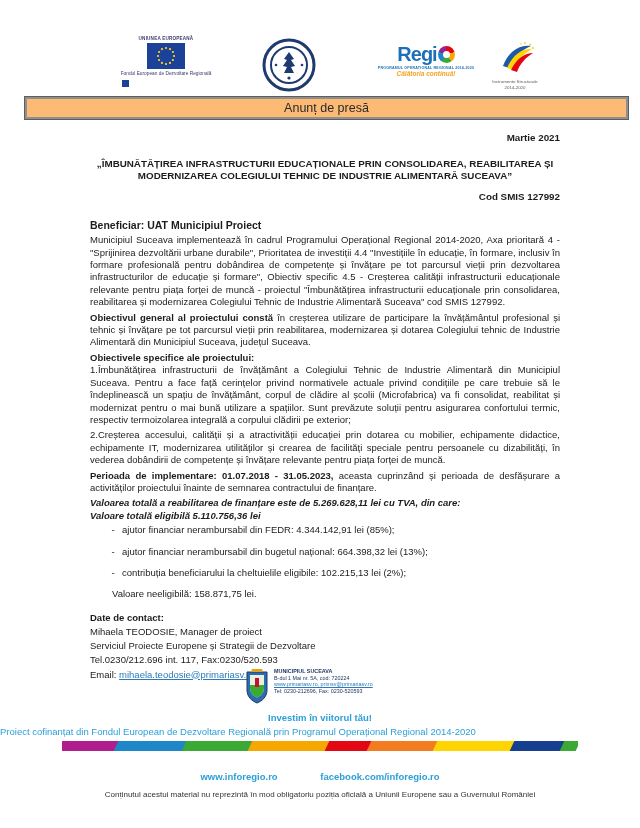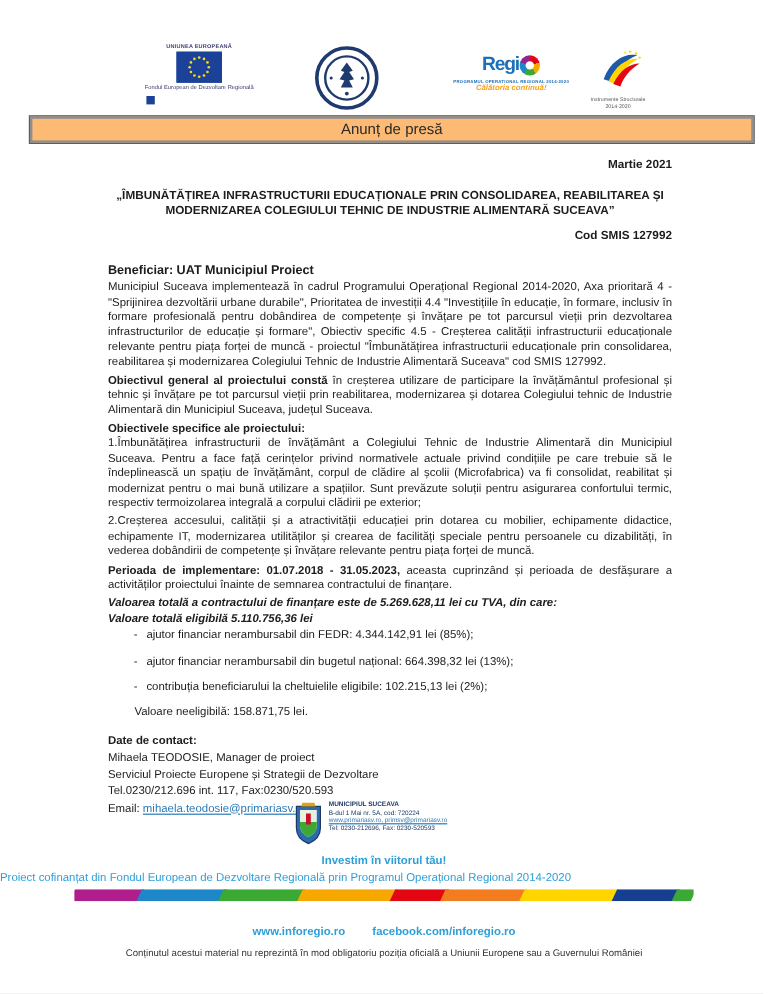--- a/index.html
+++ b/index.html
@@ -8,21 +8,21 @@
 
   
   .logo{position:absolute;text-align:center;}
   .logo-eu{left:116px;top:36px;width:100px;}
   .eu-top{font-size:4.6px;font-weight:bold;color:#3b3b6e;letter-spacing:.2px;}
   .eu-flag{width:38px;height:26px;background:#1b4298;margin:2px auto;display:block;}
   .eu-bottom{font-size:4.8px;color:#3b3b6e;line-height:5.8px;}
   .eu-square{width:7px;height:7px;background:#1b4298;margin:3px 0 0 6px;}
   .logo-gov{left:256px;top:38px;width:66px;}
   .logo-regio{left:372px;top:42px;width:108px;}
-  .regio-word{font-size:16px;font-weight:bold;color:#1d70b7;line-height:24px;
+  .regio-word{font-size:20px;font-weight:bold;color:#1d70b7;line-height:24px;
               display:flex;align-items:center;justify-content:center;letter-spacing:-1px;}
   .regio-o{width:17px;height:17px;border-radius:50%;margin-left:1px;position:relative;
            background:conic-gradient(#e30613 0 20%,#f6a800 20% 40%,#3aaa35 40% 60%,#1e87c7 60% 80%,#92278f 80% 100%);}
   .regio-o::after{content:"";position:absolute;left:5px;top:5px;width:7px;height:7px;border-radius:50%;background:#fff;}
   .regio-sub{font-size:3.6px;color:#1d70b7;font-weight:bold;letter-spacing:.2px;}
   .regio-tag{font-size:6.5px;color:#f6a21d;font-style:italic;font-weight:bold;}
   .logo-is{left:480px;top:40px;width:70px;}
   .is-text{font-size:4.4px;color:#5a5a5a;line-height:5.4px;margin-top:1px;}
 
   
@@ -55,21 +55,21 @@
   .stamp-name{font-weight:bold;}
   .stamp-web{color:#2a7ab9;text-decoration:underline;}
 
   
   .f-invest{position:absolute;left:0;right:0;top:712px;text-align:center;
             color:#2d9fd8;font-size:9.5px;font-weight:bold;}
   .f-cofin{position:absolute;left:0;right:0;top:726px;text-align:left;color:#2d9fd8;font-size:9.5px;}
   .stripe{position:absolute;left:62px;top:741px;width:516px;height:10px;display:flex;overflow:hidden;}
   .stripe-seg{height:100%;transform:skewX(-25deg);margin-left:-2px;}
   .f-links{position:absolute;left:0;right:0;top:771px;text-align:center;color:#2d9fd8;font-size:9.5px;font-weight:bold;}
-  .f-links span{margin:0 10px;}
+  .f-links span{margin:0 20px;}
   .f-disc{position:absolute;left:0;right:0;top:790px;text-align:center;color:#333;font-size:8px;}
 </style>
 </head>
 <body>
 
 <div class="page">
 
   <div class="logo logo-eu">
     <div class="eu-top">UNIUNEA EUROPEANĂ</div>
     <svg class="eu-flag" viewBox="0 0 38 26">
@@ -141,21 +141,21 @@
 
     <p class="just"><span class="b">Obiectivul general al proiectului constă</span><span> în creșterea utilizare de participare la învățământul profesional și tehnic și învățare pe tot parcursul vieții prin reabilitarea, modernizarea și dotarea Colegiului tehnic de Industrie Alimentară din Municipiul Suceava, județul Suceava.</span></p>
 
     <div class="b">Obiectivele specifice ale proiectului:</div>
     <p class="just">1.Îmbunătățirea infrastructurii de învățământ a Colegiului Tehnic de Industrie Alimentară din Municipiul Suceava. Pentru a face față cerințelor privind normativele actuale privind condițiile pe care trebuie să le îndeplinească un spațiu de învățământ, corpul de clădire al școlii (Microfabrica) va fi consolidat, reabilitat și modernizat pentru o mai bună utilizare a spațiilor. Sunt prevăzute soluții pentru asigurarea confortului termic, respectiv termoizolarea integrală a corpului clădirii pe exterior;</p>
 
     <p class="just gap-top">2.Creșterea accesului, calității și a atractivității educației prin dotarea cu mobilier, echipamente didactice, echipamente IT, modernizarea utilităților și crearea de facilități speciale pentru persoanele cu dizabilități, în vederea dobândirii de competențe și învățare relevante pentru piața forței de muncă.</p>
 
     <p class="just"><span class="b">Perioada de implementare: 01.07.2018 - 31.05.2023,</span><span> aceasta cuprinzând și perioada de desfășurare a activităților proiectului înainte de semnarea contractului de finanțare.</span></p>
 
-    <div class="bi">Valoarea totală a contractului de finanțare este de 5.269.628,11 lei cu TVA, din care:</div>
+    <div class="bi">Valoarea totală a reabilitarea de finanțare este de 5.269.628,11 lei cu TVA, din care:</div>
     <div class="bi">Valoare totală eligibilă 5.110.756,36 lei</div>
 
     <div class="bullets">
       <div class="bullet">
           <span class="dash">-</span>
           <span>ajutor financiar nerambursabil din FEDR: 4.344.142,91 lei (85%);</span>
         </div>
       <div class="bullet">
           <span class="dash">-</span>
           <span>ajutor financiar nerambursabil din bugetul național: 664.398,32 lei (13%);</span>

